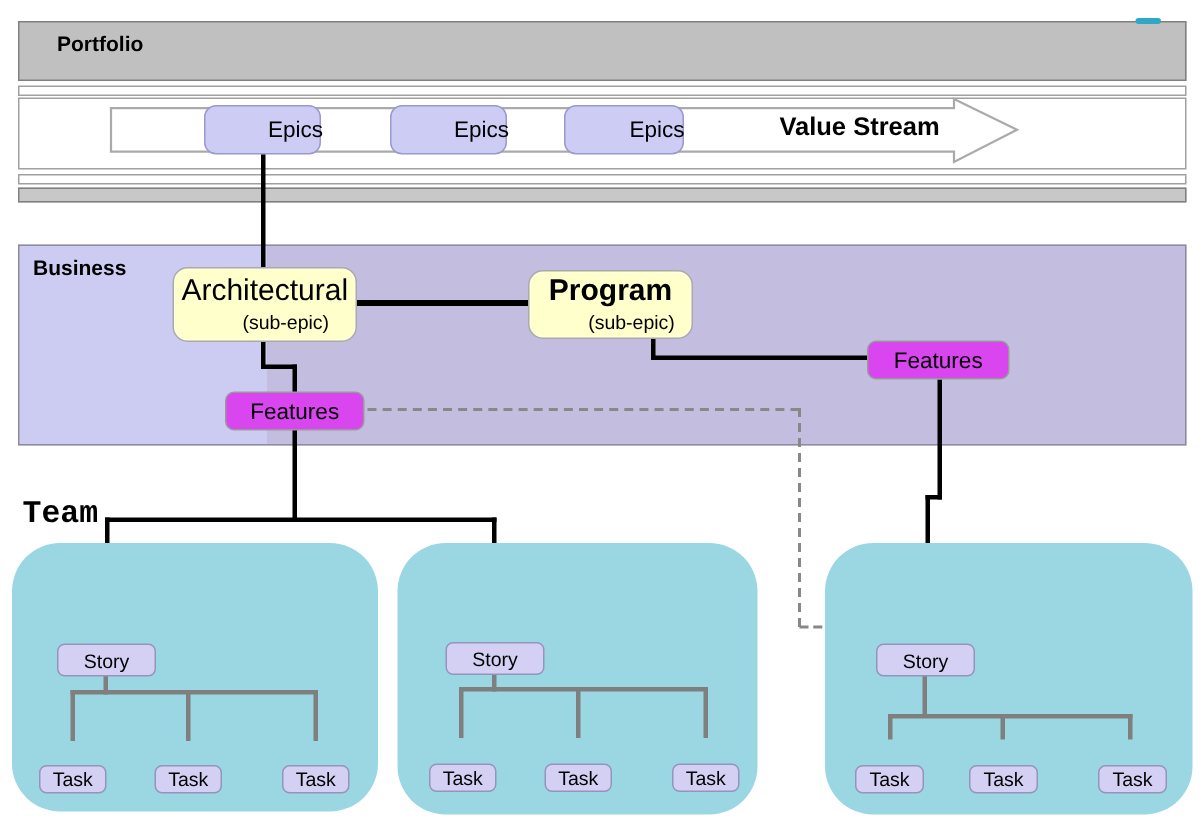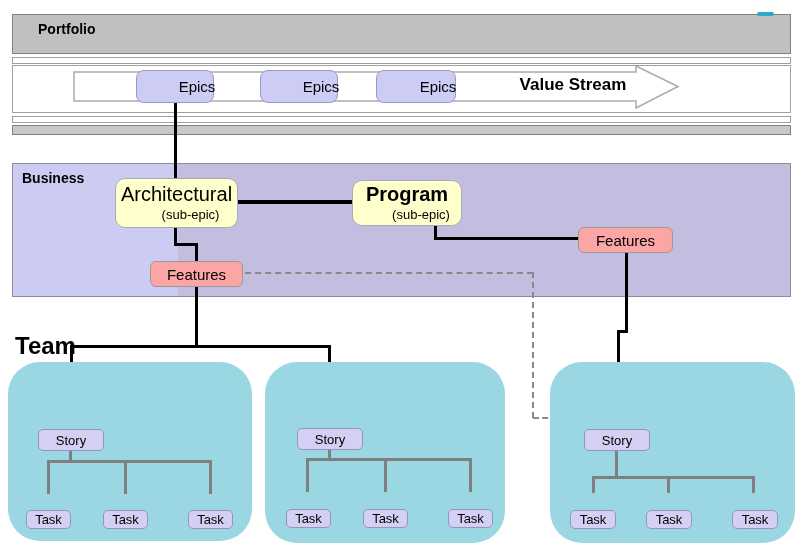--- a/index.html
+++ b/index.html
@@ -26,37 +26,37 @@
   }
   .subepic{
     background:var(--subepic-fill,#ffffcc);border:1px solid var(--subepic-border,#aaaaaa);
     border-radius:10px;display:flex;flex-direction:column;align-items:center;justify-content:center;
     line-height:1.25;box-shadow:0 0 0 1px rgba(255,255,255,0.4) inset;
   }
   .subepic .t1{font-size:20px;}
   .subepic .t2{font-size:13px;padding-left:28px;}
   .subepic.bold .t1{font-weight:bold;}
   .featbox{
-    background:#fca5a5;border:1px solid var(--feature-border,#999999);border-radius:6px;
+    background:#d946ef;border:1px solid var(--feature-border,#999999);border-radius:6px;
     font-size:15px;display:flex;align-items:center;justify-content:center;
   }
   .teambox{background:var(--team-fill,#9bd7e3);border-radius:32px;}
   .node{
     background:var(--node-fill,#d3d0f4);border:1px solid var(--node-border,#9494bd);
     border-radius:5px;font-size:13px;display:flex;align-items:center;justify-content:center;margin-top:18px;
   }
 
   
   .blk{background:var(--connector-black,#000000);}
   .gry{background:var(--connector-gray,#7f7f7f);}
   .dash-h{border-top:2px dashed var(--dashed-gray,#888888);height:0;}
   .dash-v{border-left:2px dashed var(--dashed-gray,#888888);width:0;}
 
   .vs-label{font-weight:bold;font-size:17px;text-align:center;}
-  .team-label{font-weight:bold;font-size:24px;}
+  .team-label{font-weight:bold;font-size:21px;font-family:Liberation Mono, monospace;}
   .teal-mark{background:var(--teal-mark,#2fa8c8);border-radius:2px;}
 </style>
 </head>
 <body>
 
 <div id="stage">
 
   <div class="abs graybar" style="left:12px;top:14px;width:779px;height:40px;"></div>
   <div class="abs band-label" style="left:38px;top:21px;">Portfolio</div>
   <div class="abs teal-mark" style="left:757px;top:12px;width:17px;height:4px;"></div>

